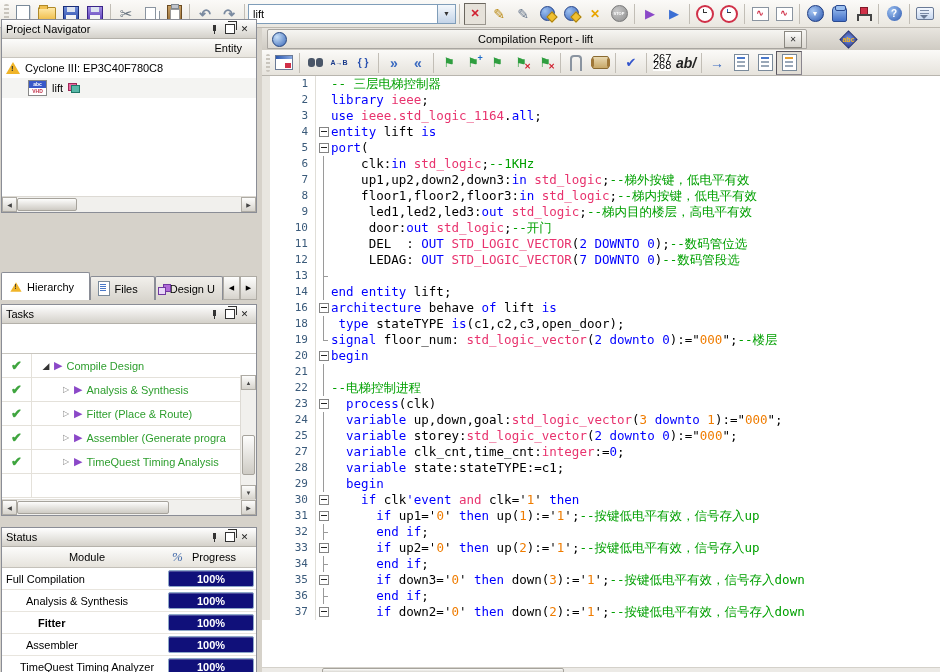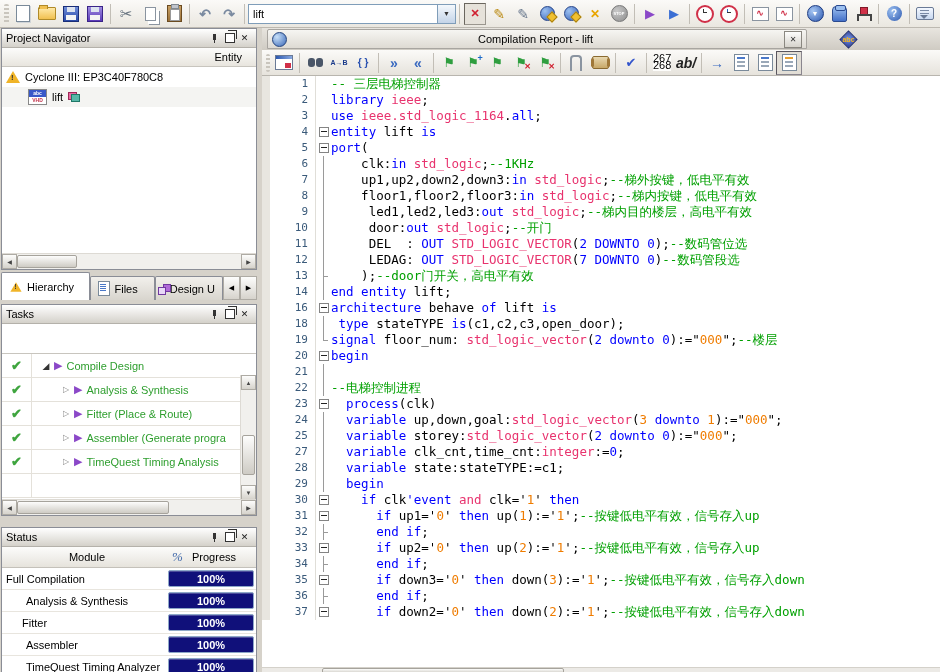--- a/index.html
+++ b/index.html
@@ -264,21 +264,21 @@
       <span class="tbi">
         <span class="ic ic-help">?</span>
       </span>
       <div class="sep"></div>
       <span class="tbi">
         <span class="ic ic-bubble"></span>
       </span>
     </span>
 </div>
 
-<div class="panel" style="top:28px;height:242px">
+<div class="panel" style="top:19px;height:194px">
   <div class="ptitle">
     <span class="t">Project Navigator</span>
     <span class="pbtn">
         <span class="i-pin"></span>
       </span>
     <span class="pbtn">
         <span class="i-float"></span>
       </span>
     <span class="pbtn">✕</span>
   </div>
@@ -424,33 +424,33 @@
           <span class="pbar">100%</span>
         </span>
       </div>
       <div class="srow">
         <span class="smod" style="padding-left: 24px;">Analysis &amp; Synthesis</span>
         <span class="sbarcell">
           <span class="pbar">100%</span>
         </span>
       </div>
       <div class="srow">
-        <span class="smod" style="padding-left: 20px;">Fitter</span>
+        <span class="smod" style="padding-left: 36px; font-weight: bold;">Fitter</span>
         <span class="sbarcell">
           <span class="pbar">100%</span>
         </span>
       </div>
       <div class="srow">
         <span class="smod" style="padding-left: 24px;">Assembler</span>
         <span class="sbarcell">
           <span class="pbar">100%</span>
         </span>
       </div>
       <div class="srow">
-        <span class="smod" style="padding-left: 24px;">TimeQuest Timing Analyzer</span>
+        <span class="smod" style="padding-left: 18px;">TimeQuest Timing Analyzer</span>
         <span class="sbarcell">
           <span class="pbar">100%</span>
         </span>
       </div>
     </div>
 </div>
 
 <div id="etabbar" class="abs">
   <div class="etab1">
     <span class="ic-sphere"></span>
@@ -545,21 +545,21 @@
     <div class="cl"><span class="lmargin"></span><span class="ln">3</span><span class="fold "></span><span><span class="s-k">use</span><span class="s-b"> </span><span class="s-t">ieee.std_logic_1164</span><span class="s-b">.</span><span class="s-k">all</span><span class="s-b">;</span></span></div>
     <div class="cl"><span class="lmargin"></span><span class="ln">4</span><span class="fold "><span class="fm"></span></span><span><span class="s-k">entity</span><span class="s-b"> lift </span><span class="s-k">is</span></span></div>
     <div class="cl"><span class="lmargin"></span><span class="ln">5</span><span class="fold "><span class="fm"></span></span><span><span class="s-k">port</span><span class="s-b">(</span></span></div>
     <div class="cl"><span class="lmargin"></span><span class="ln">6</span><span class="fold v"></span><span><span class="s-b">    clk:</span><span class="s-k">in</span><span class="s-b"> </span><span class="s-t">std_logic</span><span class="s-b">;</span><span class="s-c">--1KHz</span></span></div>
     <div class="cl"><span class="lmargin"></span><span class="ln">7</span><span class="fold v"></span><span><span class="s-b">    up1,up2,down2,down3:</span><span class="s-k">in</span><span class="s-b"> </span><span class="s-t">std_logic</span><span class="s-b">;</span><span class="s-c">--梯外按键，低电平有效</span></span></div>
     <div class="cl"><span class="lmargin"></span><span class="ln">8</span><span class="fold v"></span><span><span class="s-b">    floor1,floor2,floor3:</span><span class="s-k">in</span><span class="s-b"> </span><span class="s-t">std_logic</span><span class="s-b">;</span><span class="s-c">--梯内按键，低电平有效</span></span></div>
     <div class="cl"><span class="lmargin"></span><span class="ln">9</span><span class="fold v"></span><span><span class="s-b">     led1,led2,led3:</span><span class="s-k">out</span><span class="s-b"> </span><span class="s-t">std_logic</span><span class="s-b">;</span><span class="s-c">--梯内目的楼层，高电平有效</span></span></div>
     <div class="cl"><span class="lmargin"></span><span class="ln">10</span><span class="fold v"></span><span><span class="s-b">     door:</span><span class="s-k">out</span><span class="s-b"> </span><span class="s-t">std_logic</span><span class="s-b">;</span><span class="s-c">--开门</span></span></div>
     <div class="cl"><span class="lmargin"></span><span class="ln">11</span><span class="fold v"></span><span><span class="s-b">     DEL  : </span><span class="s-k">OUT</span><span class="s-b"> </span><span class="s-t">STD_LOGIC_VECTOR</span><span class="s-b">(</span><span class="s-n">2</span><span class="s-b"> </span><span class="s-k">DOWNTO</span><span class="s-b"> </span><span class="s-n">0</span><span class="s-b">);</span><span class="s-c">--数码管位选</span></span></div>
     <div class="cl"><span class="lmargin"></span><span class="ln">12</span><span class="fold v"></span><span><span class="s-b">     LEDAG: </span><span class="s-k">OUT</span><span class="s-b"> </span><span class="s-t">STD_LOGIC_VECTOR</span><span class="s-b">(</span><span class="s-n">7</span><span class="s-b"> </span><span class="s-k">DOWNTO</span><span class="s-b"> </span><span class="s-n">0</span><span class="s-b">)</span><span class="s-c">--数码管段选</span></span></div>
-    <div class="cl"><span class="lmargin"></span><span class="ln">13</span><span class="fold t"></span><span><span class="s-b">    );</span><span class="s-c">--door门开关，高电平有效</span></span></div>
+    <div class="cl"><span class="lmargin"></span><span class="ln">13</span><span class="fold t"></span></div>
     <div class="cl"><span class="lmargin"></span><span class="ln">14</span><span class="fold v"></span><span><span class="s-k">end</span><span class="s-b"> </span><span class="s-k">entity</span><span class="s-b"> lift;</span></span></div>
     <div class="cl"><span class="lmargin"></span><span class="ln">16</span><span class="fold "><span class="fm"></span></span><span><span class="s-k">architecture</span><span class="s-b"> behave </span><span class="s-k">of</span><span class="s-b"> lift </span><span class="s-k">is</span></span></div>
     <div class="cl"><span class="lmargin"></span><span class="ln">18</span><span class="fold v"></span><span><span class="s-b"> </span><span class="s-k">type</span><span class="s-b"> stateTYPE </span><span class="s-k">is</span><span class="s-b">(c1,c2,c3,open_door);</span></span></div>
     <div class="cl"><span class="lmargin"></span><span class="ln">19</span><span class="fold e"></span><span><span class="s-k">signal</span><span class="s-b"> floor_num: </span><span class="s-t">std_logic_vector</span><span class="s-b">(</span><span class="s-n">2</span><span class="s-b"> </span><span class="s-k">downto</span><span class="s-b"> </span><span class="s-n">0</span><span class="s-b">):="</span><span class="s-o">000</span><span class="s-b">";</span><span class="s-c">--楼层</span></span></div>
     <div class="cl"><span class="lmargin"></span><span class="ln">20</span><span class="fold "><span class="fm"></span></span><span><span class="s-k">begin</span></span></div>
     <div class="cl"><span class="lmargin"></span><span class="ln">21</span><span class="fold v"></span><span></span></div>
     <div class="cl"><span class="lmargin"></span><span class="ln">22</span><span class="fold v"></span><span><span class="s-c">--电梯控制进程</span></span></div>
     <div class="cl"><span class="lmargin"></span><span class="ln">23</span><span class="fold "><span class="fm"></span></span><span><span class="s-b">  </span><span class="s-k">process</span><span class="s-b">(clk)</span></span></div>
     <div class="cl"><span class="lmargin"></span><span class="ln">24</span><span class="fold v"></span><span><span class="s-b">  </span><span class="s-k">variable</span><span class="s-b"> up,down,goal:</span><span class="s-t">std_logic_vector</span><span class="s-b">(</span><span class="s-o">3</span><span class="s-b"> </span><span class="s-k">downto</span><span class="s-b"> </span><span class="s-o">1</span><span class="s-b">):="</span><span class="s-o">000</span><span class="s-b">";</span></span></div>
     <div class="cl"><span class="lmargin"></span><span class="ln">25</span><span class="fold v"></span><span><span class="s-b">  </span><span class="s-k">variable</span><span class="s-b"> storey:</span><span class="s-t">std_logic_vector</span><span class="s-b">(</span><span class="s-n">2</span><span class="s-b"> </span><span class="s-k">downto</span><span class="s-b"> </span><span class="s-n">0</span><span class="s-b">):="</span><span class="s-o">000</span><span class="s-b">";</span></span></div>

